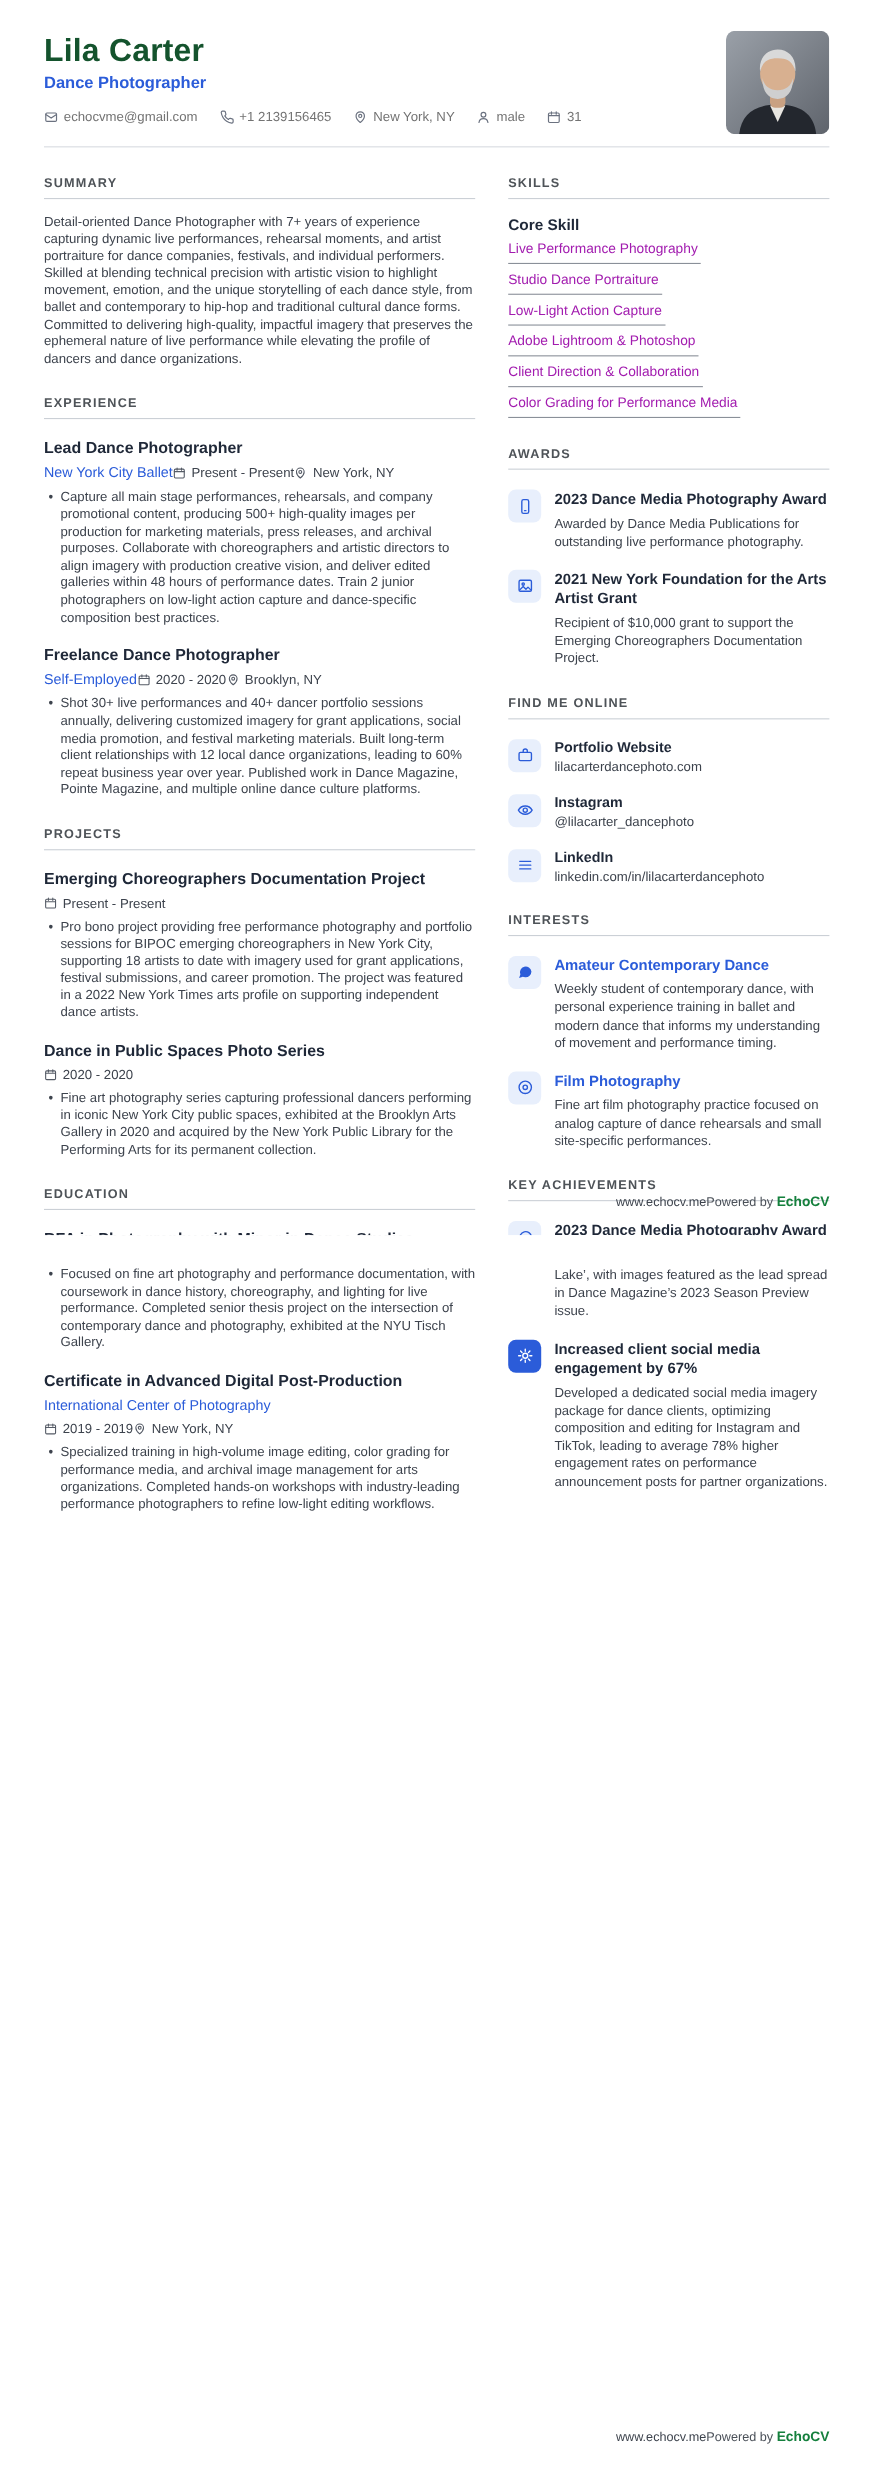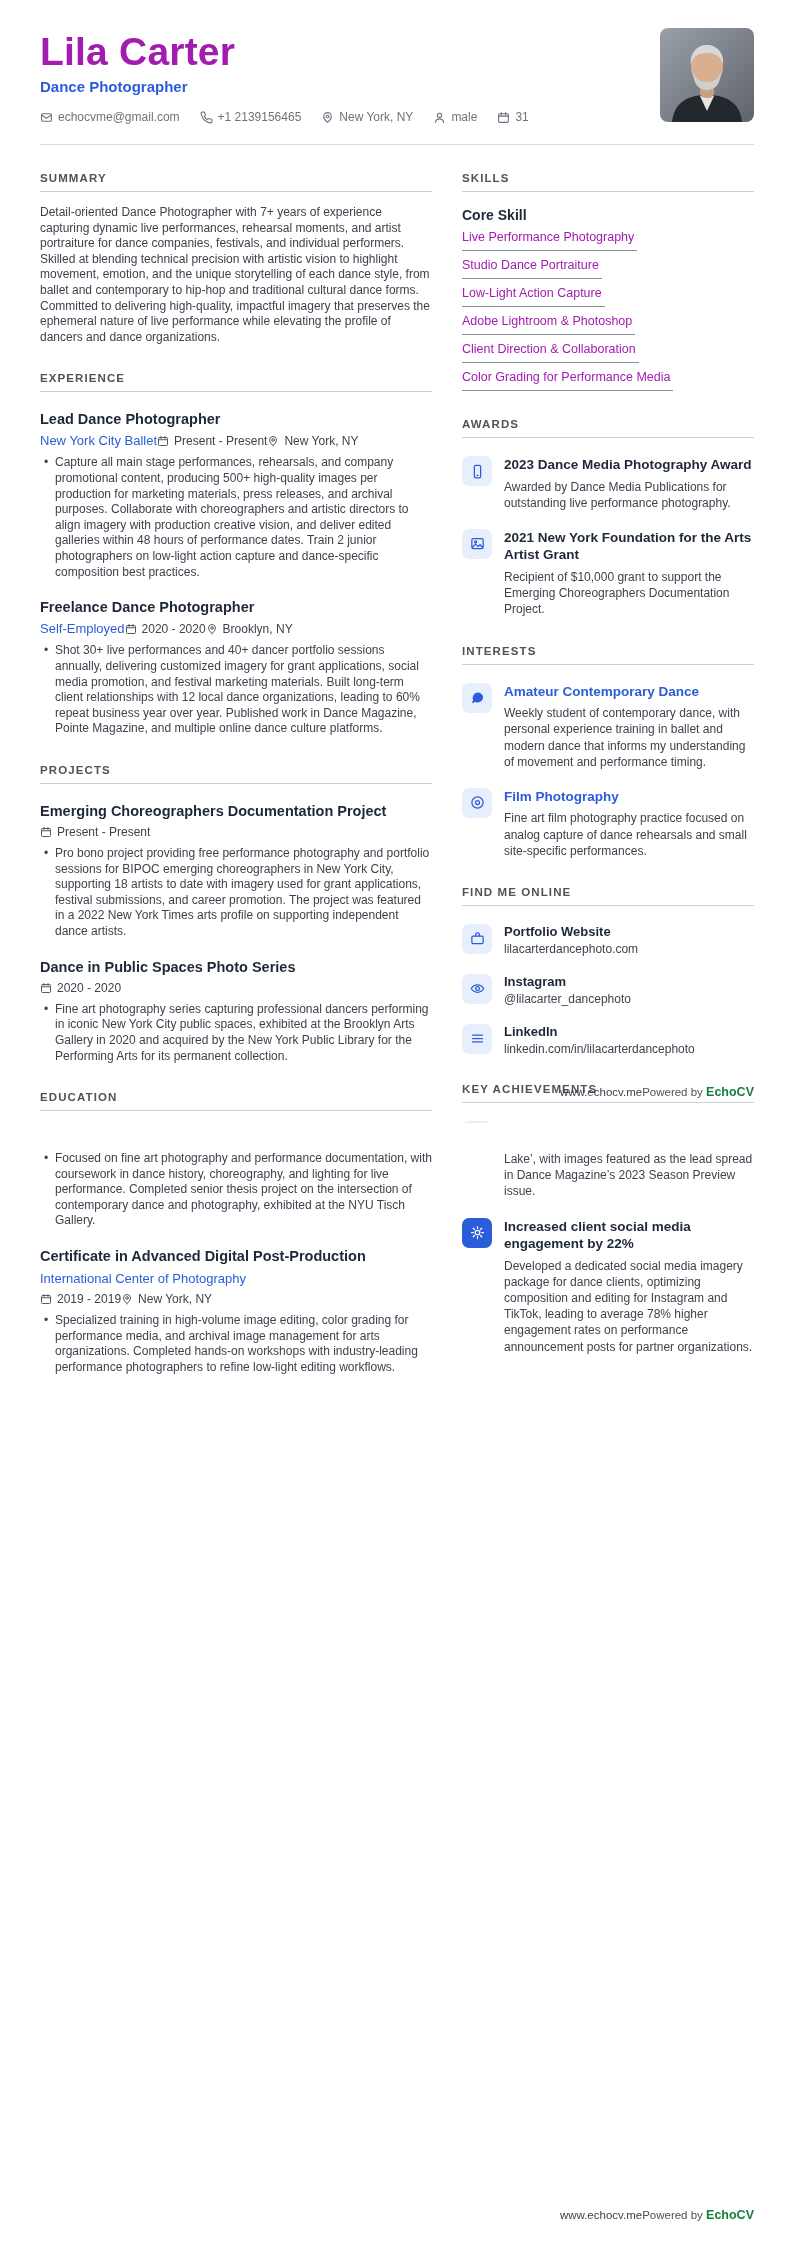--- a/index.html
+++ b/index.html
@@ -17,21 +17,21 @@
     background:#fff;
     overflow:hidden;
   }
 
   
   .header {
     padding-top:30px; padding-bottom:20px;
     border-bottom:1px solid #d8dbe0;
     position:relative;
   }
-  .name { font-size:39px; font-weight:700; color:#a21caf; letter-spacing:.2px; }
+  .name { font-size:29px; font-weight:700; color:#14532d; letter-spacing:.2px; }
   .role { font-size:15px; font-weight:700; color:#2b5cd9; margin-top:4px; }
   .contact-row { display:flex; gap:20px; margin-top:15px; font-size:12px; color:#737373; align-items:center; flex-wrap:wrap; }
   .contact-item { display:flex; align-items:center; gap:5px; }
   .contact-item .ic { color:#6b7280; }
   .photo { position:absolute; right:0; top:28px; width:94px; height:94px; border-radius:8px; overflow:hidden; }
   .photo svg { display:block; width:100%; height:100%; }
 
   
   .columns { display:flex; gap:30px; }
   .col-left { width:392px; flex:none; }
@@ -377,20 +377,66 @@
               </span>
             </span>
           <div class="card-body">
             <div class="card-title">2021 New York Foundation for the Arts Artist Grant</div>
             <p class="card-text">Recipient of $10,000 grant to support the Emerging Choreographers Documentation Project.</p>
           </div>
         </div>
       </section>
 
       <section>
+        <h2 class="section-heading">FIND ME ONLINE</h2>
+
+        <div class="card">
+          <span class="card-icon">
+              <span class="ic">
+                <svg width="15" height="15">
+                  <use href="#i-briefcase"></use>
+                </svg>
+              </span>
+            </span>
+          <div class="card-body">
+            <div class="online-label">Portfolio Website</div>
+            <div class="online-value">lilacarterdancephoto.com</div>
+          </div>
+        </div>
+
+        <div class="card">
+          <span class="card-icon">
+              <span class="ic">
+                <svg width="15" height="15">
+                  <use href="#i-eye"></use>
+                </svg>
+              </span>
+            </span>
+          <div class="card-body">
+            <div class="online-label">Instagram</div>
+            <div class="online-value">@lilacarter_dancephoto</div>
+          </div>
+        </div>
+
+        <div class="card">
+          <span class="card-icon">
+              <span class="ic">
+                <svg width="15" height="15">
+                  <use href="#i-list"></use>
+                </svg>
+              </span>
+            </span>
+          <div class="card-body">
+            <div class="online-label">LinkedIn</div>
+            <div class="online-value">linkedin.com/in/lilacarterdancephoto</div>
+          </div>
+        </div>
+      </section>
+
+      <section>
         <h2 class="section-heading">INTERESTS</h2>
 
         <div class="card">
           <span class="card-icon">
               <span class="ic fill">
                 <svg width="15" height="15">
                   <use href="#i-chat"></use>
                 </svg>
               </span>
             </span>
@@ -404,66 +450,20 @@
           <span class="card-icon">
               <span class="ic">
                 <svg width="15" height="15">
                   <use href="#i-lens"></use>
                 </svg>
               </span>
             </span>
           <div class="card-body">
             <div class="card-title link">Film Photography</div>
             <p class="card-text">Fine art film photography practice focused on analog capture of dance rehearsals and small site-specific performances.</p>
-          </div>
-        </div>
-      </section>
-
-      <section>
-        <h2 class="section-heading">FIND ME ONLINE</h2>
-
-        <div class="card">
-          <span class="card-icon">
-              <span class="ic">
-                <svg width="15" height="15">
-                  <use href="#i-briefcase"></use>
-                </svg>
-              </span>
-            </span>
-          <div class="card-body">
-            <div class="online-label">Portfolio Website</div>
-            <div class="online-value">lilacarterdancephoto.com</div>
-          </div>
-        </div>
-
-        <div class="card">
-          <span class="card-icon">
-              <span class="ic">
-                <svg width="15" height="15">
-                  <use href="#i-eye"></use>
-                </svg>
-              </span>
-            </span>
-          <div class="card-body">
-            <div class="online-label">Instagram</div>
-            <div class="online-value">@lilacarter_dancephoto</div>
-          </div>
-        </div>
-
-        <div class="card">
-          <span class="card-icon">
-              <span class="ic">
-                <svg width="15" height="15">
-                  <use href="#i-list"></use>
-                </svg>
-              </span>
-            </span>
-          <div class="card-body">
-            <div class="online-label">LinkedIn</div>
-            <div class="online-value">linkedin.com/in/lilacarterdancephoto</div>
           </div>
         </div>
       </section>
 
       <section>
         <h2 class="section-heading">KEY ACHIEVEMENTS</h2>
 
         <div class="card">
           <span class="card-icon">
               <span class="ic">
@@ -533,21 +533,21 @@
 
       <div class="card">
         <span class="card-icon filled">
             <span class="ic">
               <svg width="15" height="15">
                 <use href="#i-gear"></use>
               </svg>
             </span>
           </span>
         <div class="card-body">
-          <div class="card-title">Increased client social media engagement by 22%</div>
+          <div class="card-title">Increased client social media engagement by 67%</div>
           <p class="card-text">Developed a dedicated social media imagery package for dance clients, optimizing composition and editing for Instagram and TikTok, leading to average 78% higher engagement rates on performance announcement posts for partner organizations.</p>
         </div>
       </div>
     </div>
   </div>
 
   <div class="page-footer">
     <a class="footer-link" href="#">www.echocv.me</a>
     <div class="powered">
       <span>Powered by</span>

